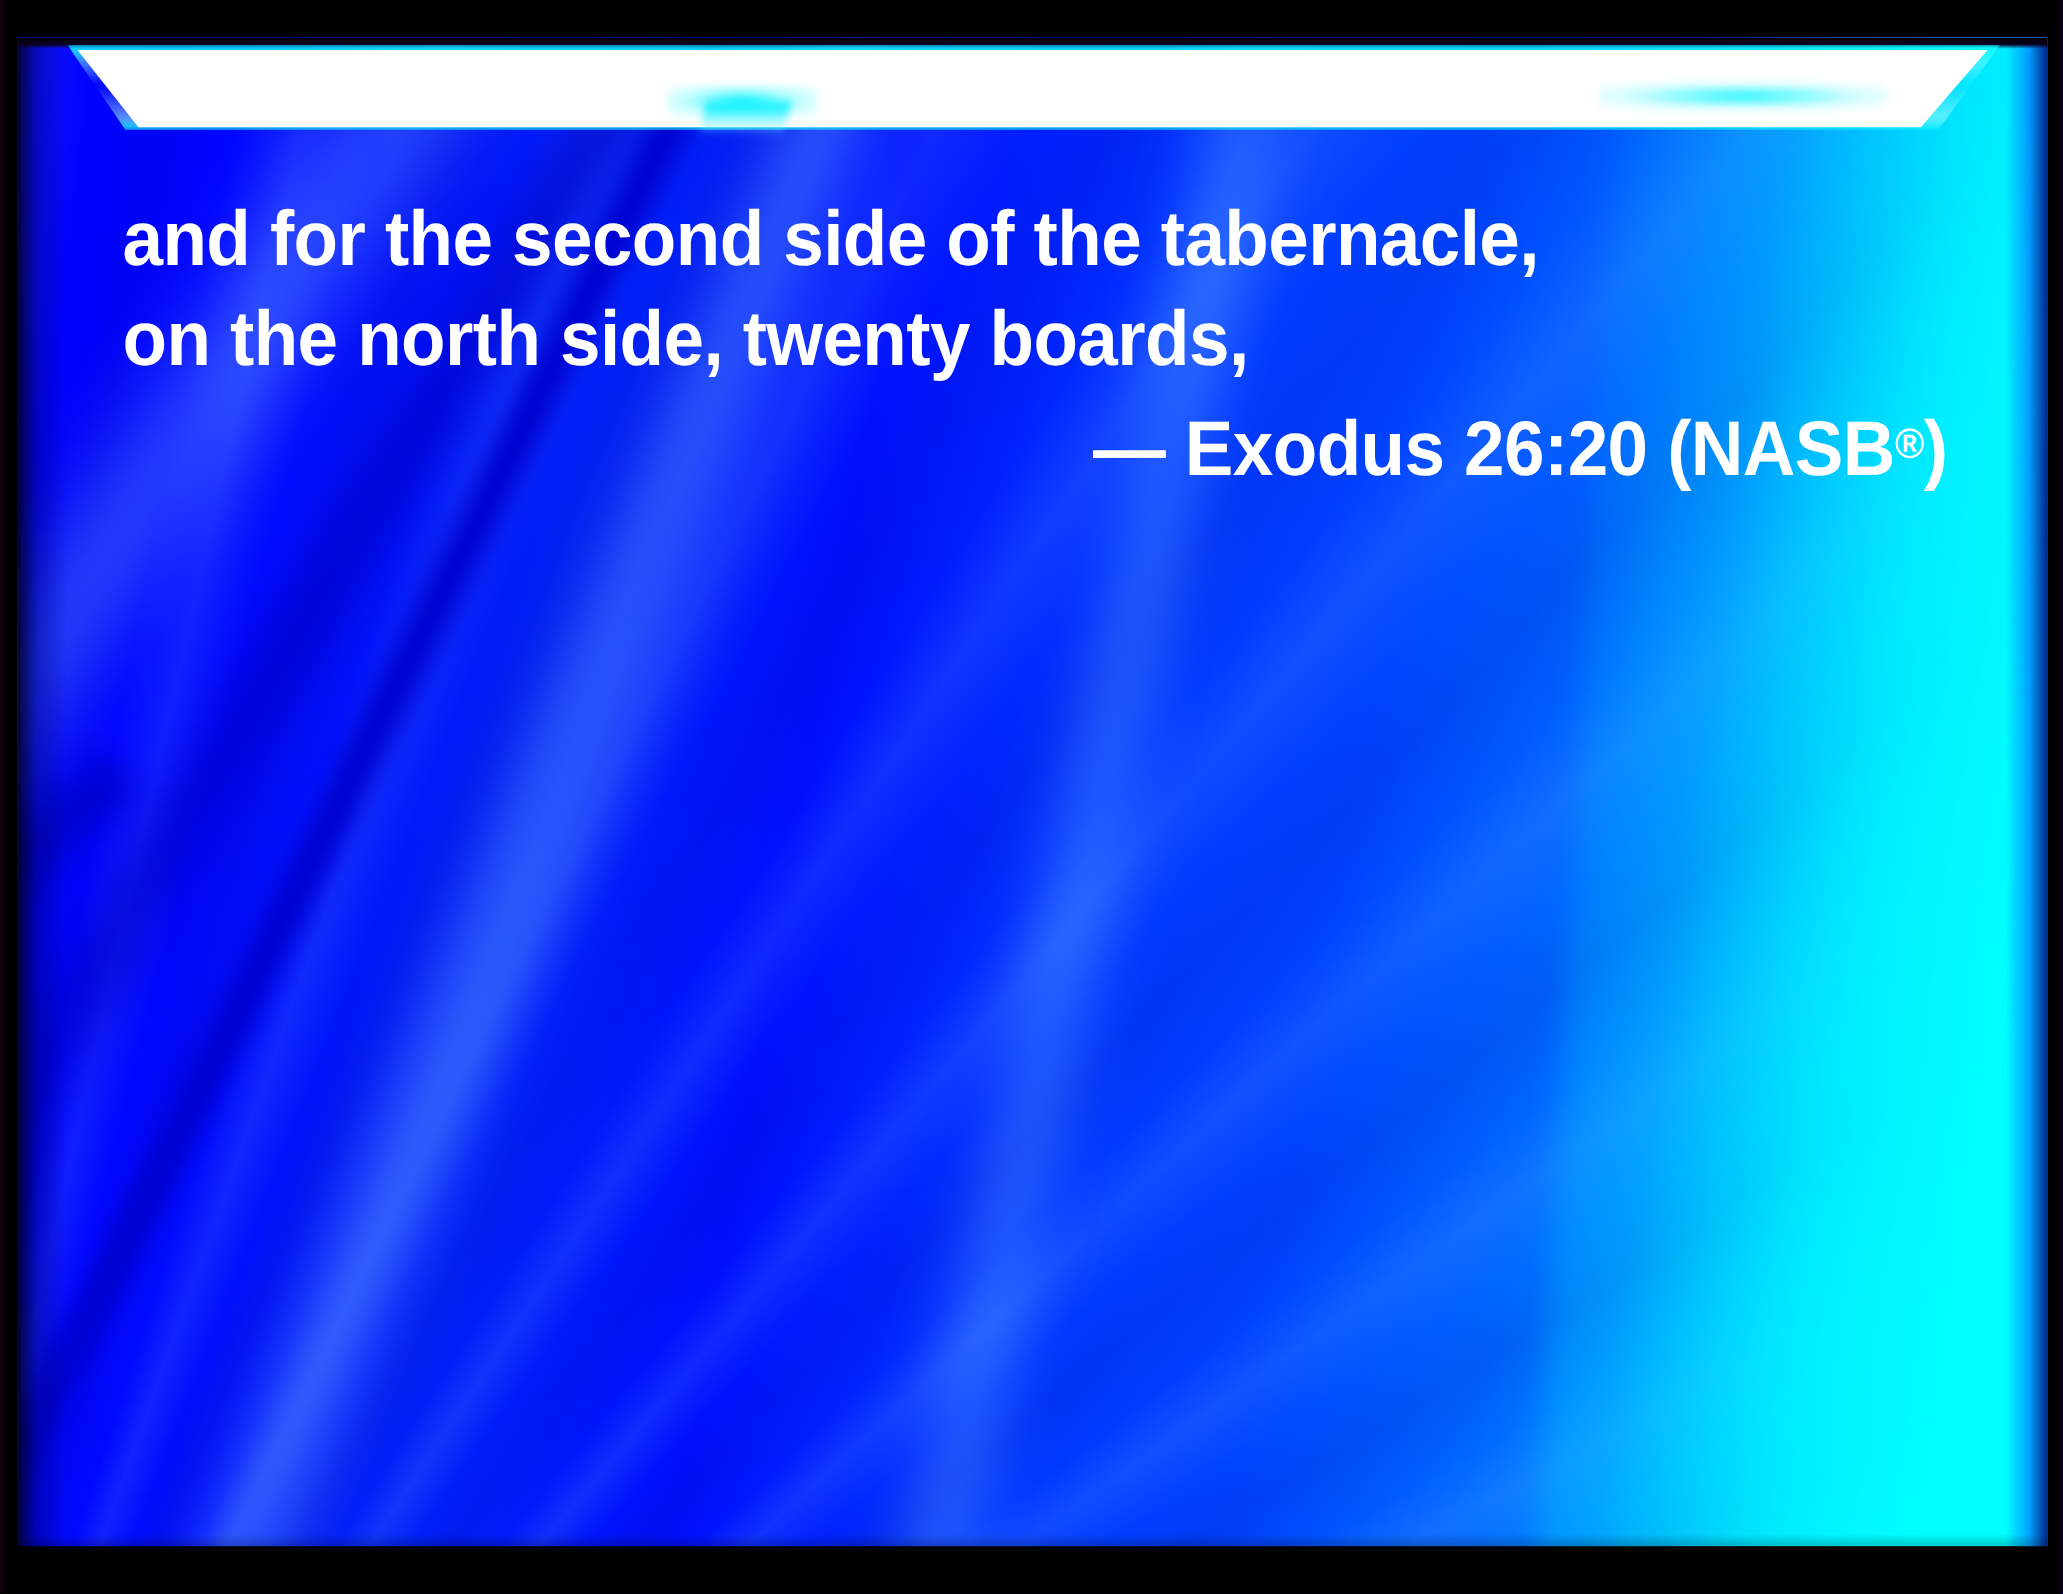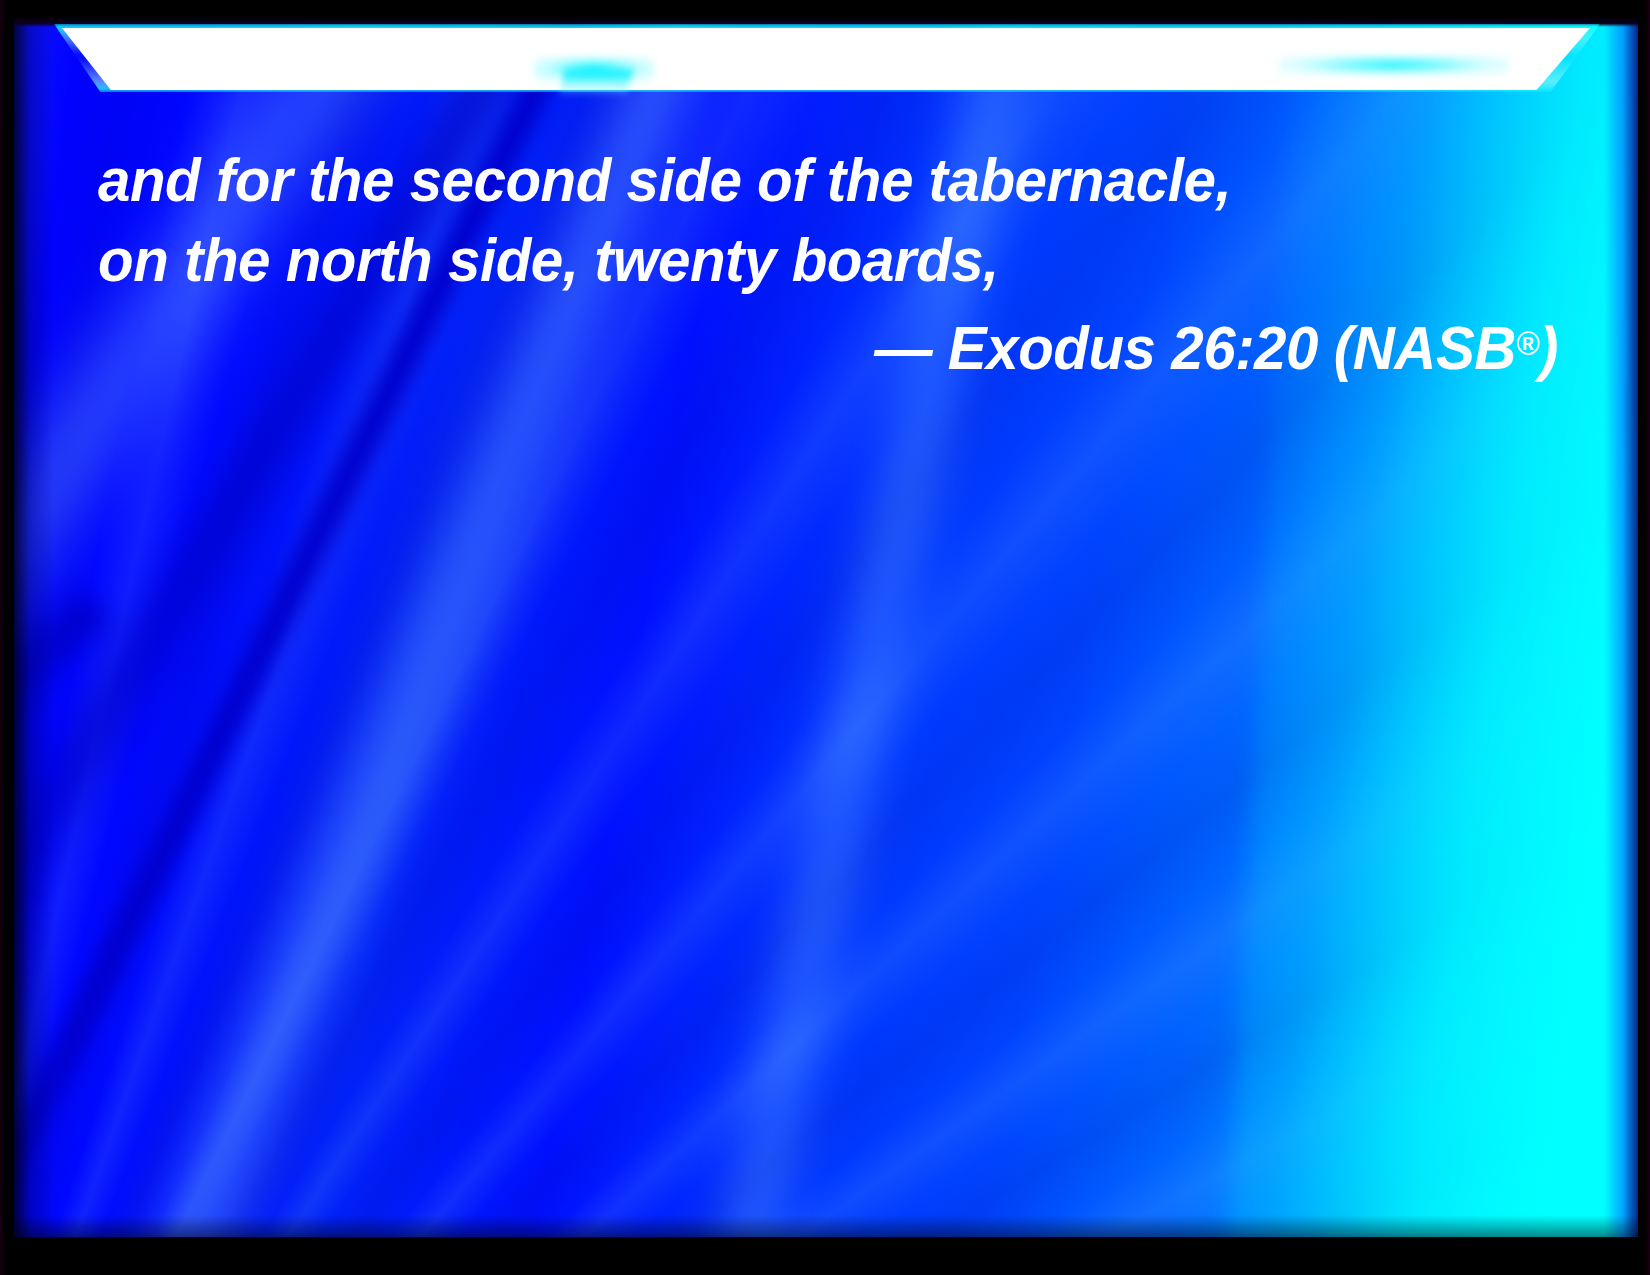--- a/index.html
+++ b/index.html
@@ -46,26 +46,25 @@
     content: "";
     position: absolute;
     right: 0; top: 0; width: 6px; height: 100%;
     background: linear-gradient(270deg, #150010 0%, #000000 100%);
   }
 
   
   #field {
     position: absolute;
     left: 14px;
-    top: 18px;
+    top: 30px;
     width: 1624px;
     height: 1223px;
     background: #0000ff;
     overflow: hidden;
-    font-style: italic;
   }
 
   
   .bg-base {
     position: absolute;
     inset: 0;
     background: linear-gradient(100deg,
       #0000ff   0%,
       #0008ff  14%,
       #0022f8  28%,

